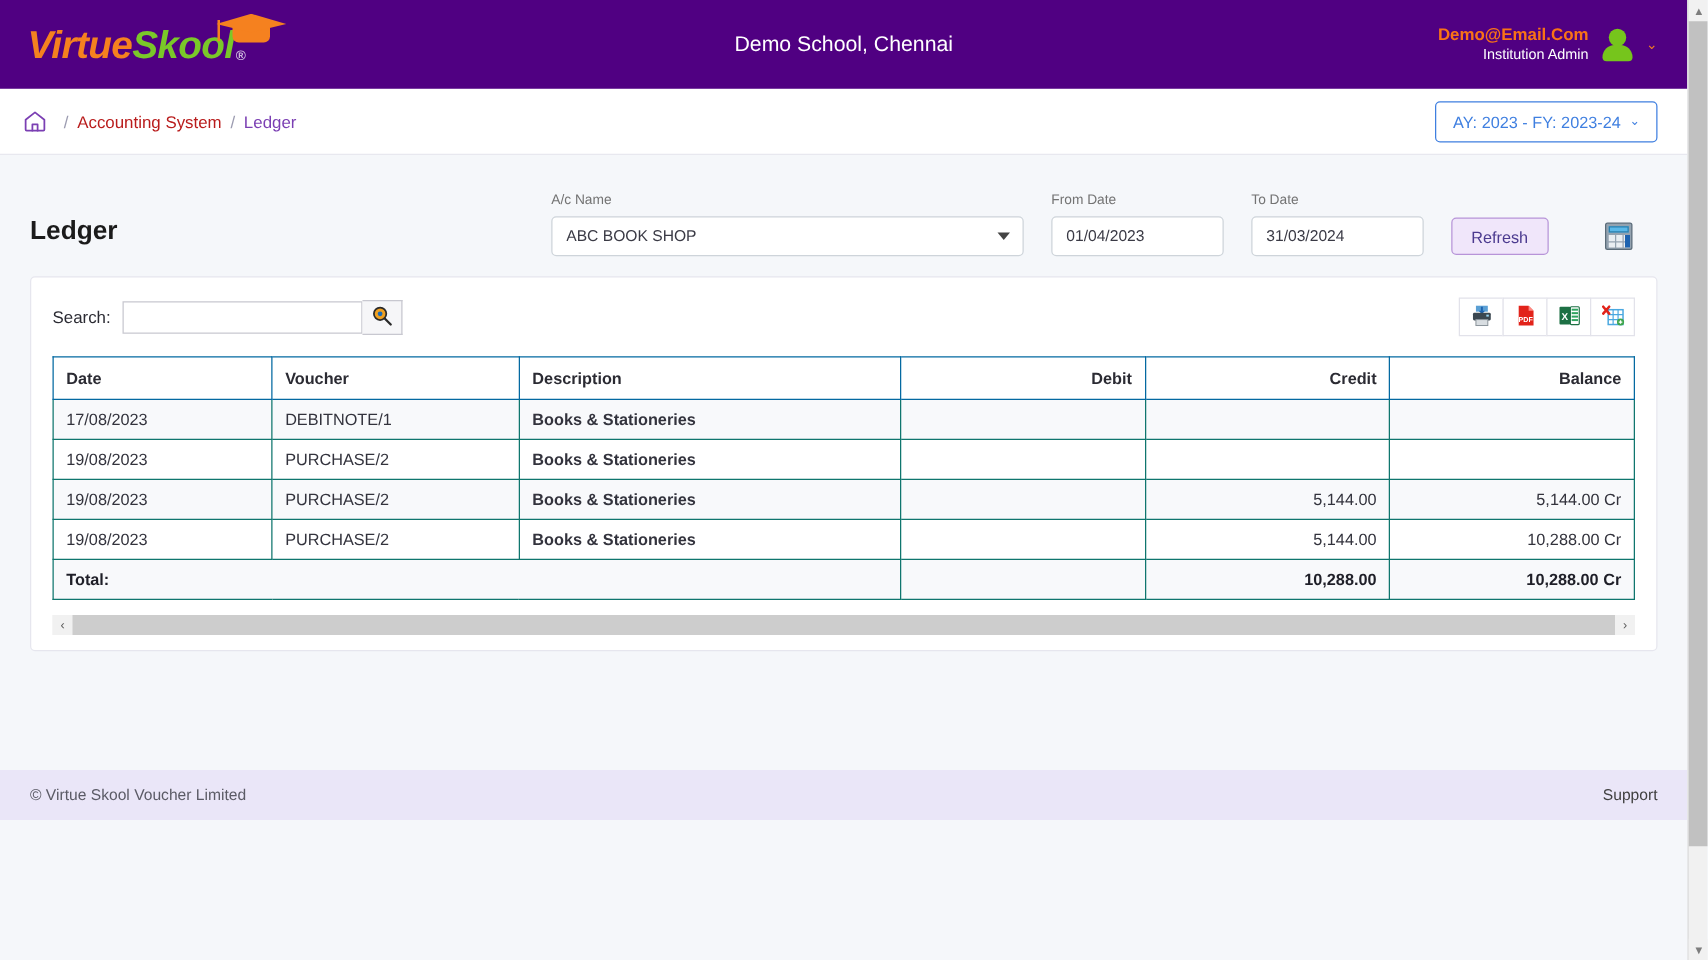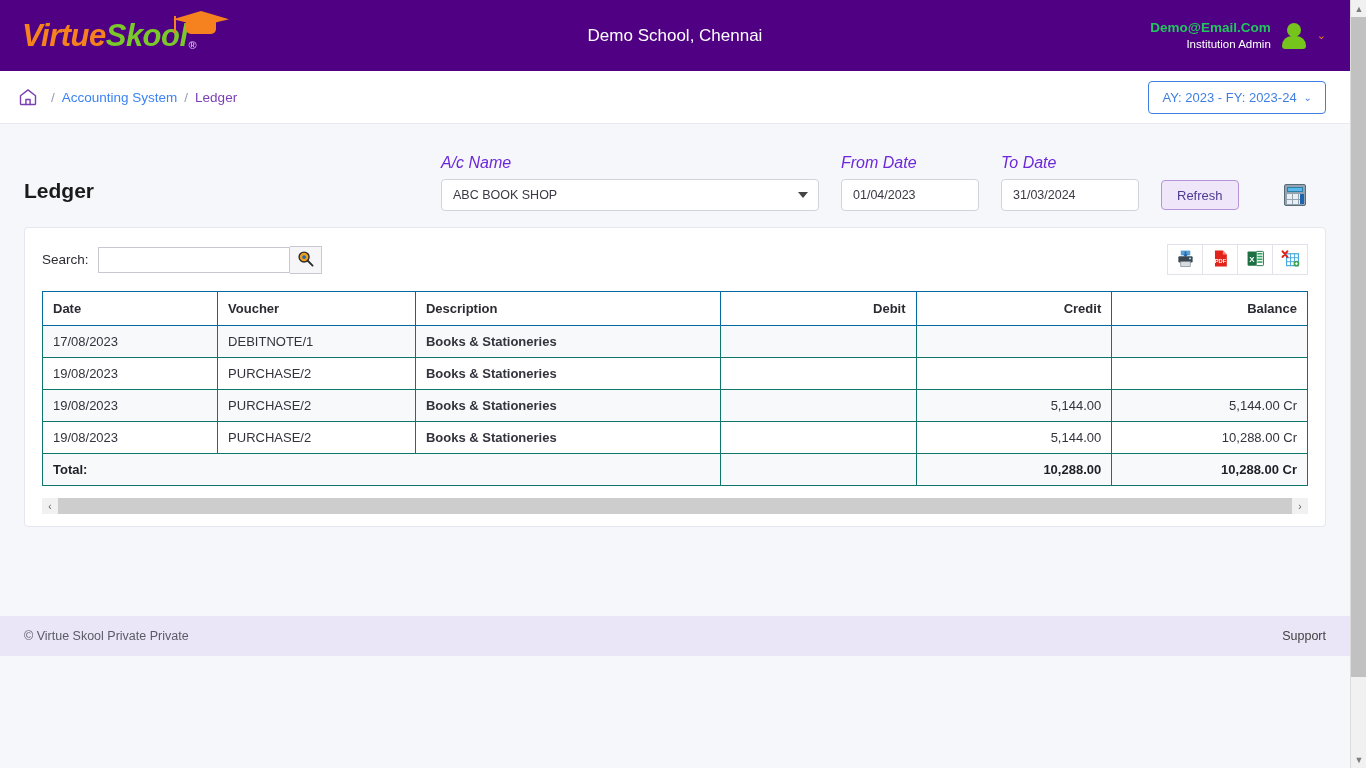--- a/index.html
+++ b/index.html
@@ -109,21 +109,21 @@
   .user-block {
     margin-left: auto;
     margin-right: 24px;
     display: flex;
     align-items: center;
     gap: 10px;
     position: relative;
     z-index: 2;
   }
   .user-text { text-align: right; line-height: 1.25; }
-  .user-email { color: #22c55e; font-size: 13.5px; font-weight: bold; }
+  .user-email { color: #f97316; font-size: 13.5px; font-weight: bold; }
   .user-role  { color: #ffffff; font-size: 11.5px; }
   .avatar {
     width: 26px; height: 26px;
     position: relative;
   }
   .avatar .head {
     position: absolute; top: 0; left: 6px;
     width: 14px; height: 14px; border-radius: 50%;
     background: #76c51c;
   }
@@ -140,21 +140,21 @@
     height: 53px;
     background: #ffffff;
     display: flex;
     align-items: center;
     padding: 0 24px 0 18px;
     border-bottom: 1px solid #e8e8ef;
   }
   .home-icon { width: 20px; height: 20px; margin-right: 6px; }
   .crumbs { display: flex; align-items: center; font-size: 13.5px; }
   .crumbs a {
-    color: #3b82f6; text-decoration: none;
+    color: #b91c1c; text-decoration: none;
   }
   .crumbs .sep { color: #9b9bb0; margin: 0 7px; }
   .crumbs .current { color: #7b3fb3; }
   .ay-btn {
     margin-left: auto;
     border: 1px solid #3f7fe0;
     color: #3f7fe0;
     background: #ffffff;
     border-radius: 4px;
     font-size: 13px;
@@ -178,23 +178,22 @@
   .page-title {
     font-size: 21px;
     font-weight: bold;
     color: #1b1b1b;
     width: 395px;
     padding-bottom: 8px;
     margin: 0;
   }
   .field { display: flex; flex-direction: column; }
   .field label {
-    font-size: 16px; color: #6d28d9;
+    font-size: 11px; color: #737373;
     margin-bottom: 7px;
-    font-style: italic;
   }
   .select-wrap { position: relative; }
   .ac-select {
     width: 378px; height: 32px;
     border: 1px solid #ced4da;
     border-radius: 4px;
     background: #ffffff;
     font-size: 12.5px;
     color: #3a3a45;
     padding: 0 28px 0 11px;
@@ -598,21 +597,21 @@
         <div class="track">
           <div class="thumb"></div>
         </div>
         <div class="arrow">›</div>
       </div>
 
     </div>
   </div>
 
   <div class="footer">
-    <span>© Virtue Skool Private Private</span>
+    <span>© Virtue Skool Voucher Limited</span>
     <span class="support">Support</span>
   </div>
 
 </div>
 
 <div id="browser-scrollbar">
   <div class="sb-arrow top">▲</div>
   <div class="sb-thumb"></div>
   <div class="sb-arrow bottom">▼</div>
 </div>

